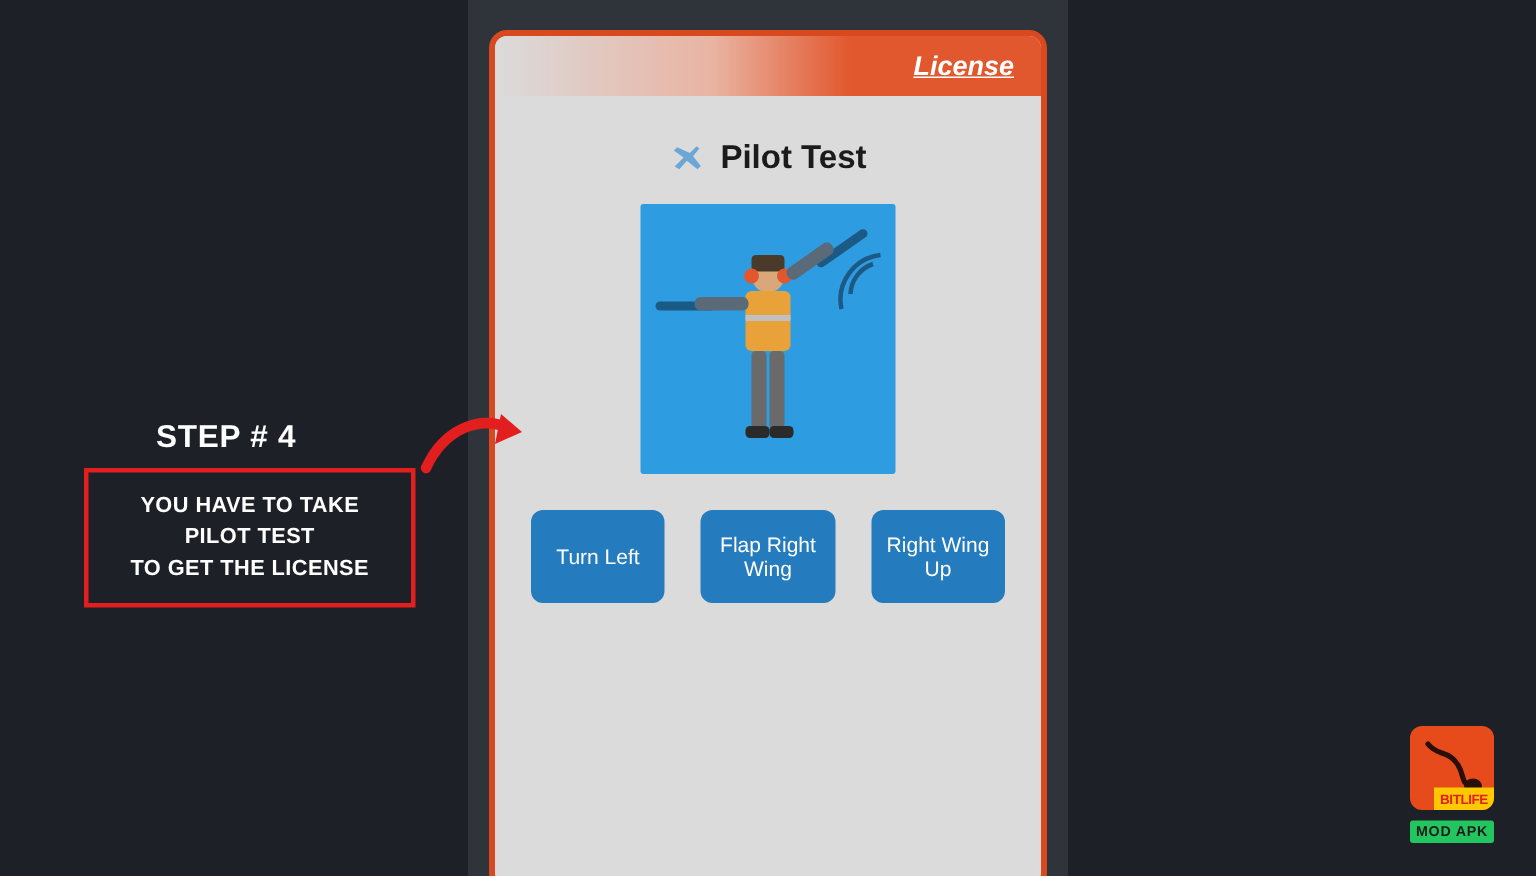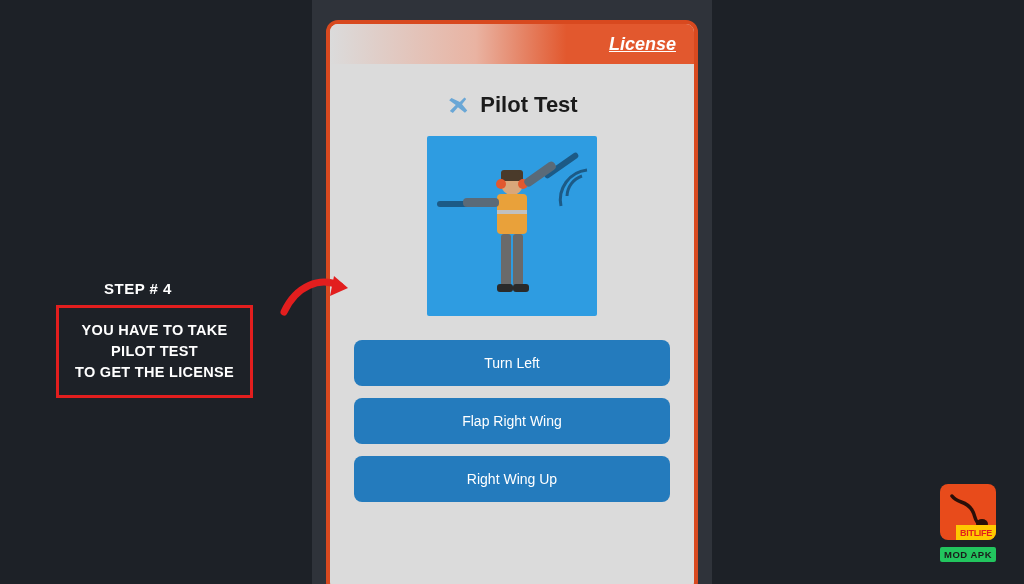--- a/index.html
+++ b/index.html
@@ -90,22 +90,22 @@
     margin-bottom: 24px;
     position: relative;
     display: flex;
     align-items: center;
     justify-content: center;
   }
 
   .answers {
     width: 100%;
     display: flex;
-    flex-direction: column;
-    gap: 12px;
+    flex-direction: row;
+    gap: 24px;
   }
   .answer-btn {
     width: 100%;
     background: #247bbd;
     color: #fff;
     border: none;
     border-radius: 8px;
     padding: 15px 8px;
     font-size: 14px;
     font-weight: 500;
@@ -114,29 +114,29 @@
   }
 
   
   .callout {
     position: absolute;
     left: 56px;
     top: 280px;
     color: #fff;
   }
   .callout-step {
-    font-size: 15px;
+    font-size: 21px;
     font-weight: 800;
     letter-spacing: 0.5px;
     margin-left: 48px;
     margin-bottom: 8px;
   }
   .callout-box {
     border: 3px solid #e21e1e;
-    padding: 12px 16px;
+    padding: 12px 28px;
     text-align: center;
     font-size: 14.5px;
     font-weight: 600;
     line-height: 1.45;
     letter-spacing: 0.3px;
   }
   .callout-arrow {
     position: absolute;
     left: 220px;
     top: -12px;

